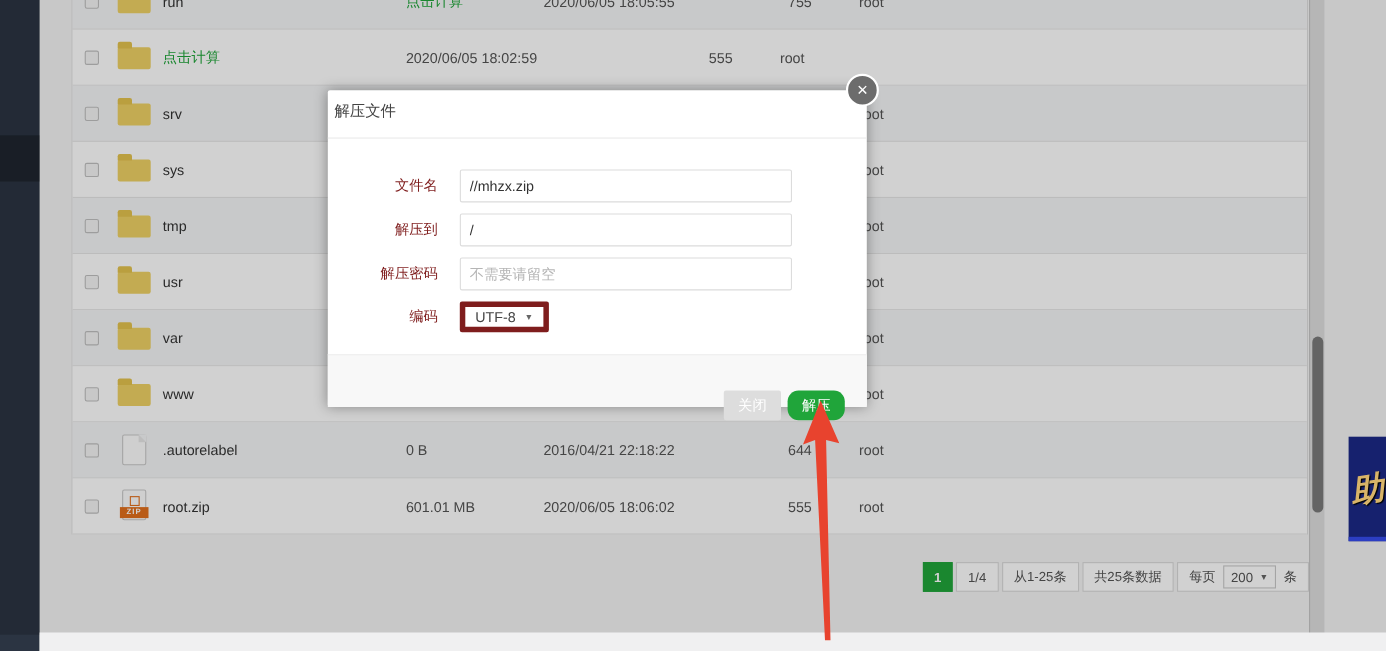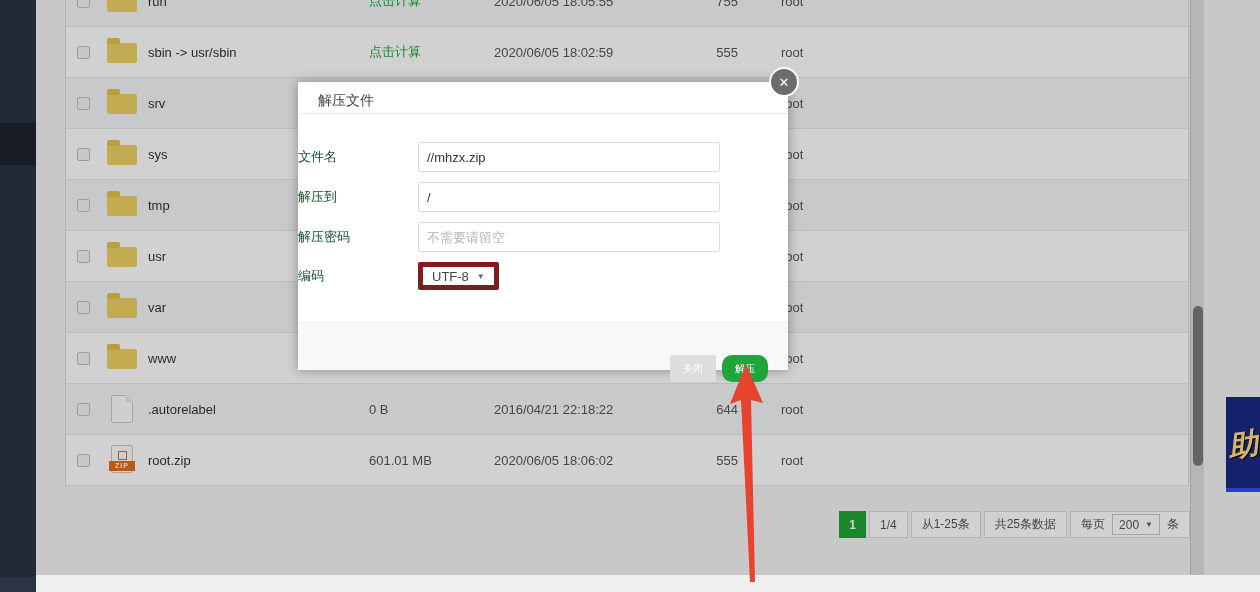--- a/index.html
+++ b/index.html
@@ -63,37 +63,37 @@
   
   .ad-float { position:absolute; left:1226px; top:397px; width:34px; height:95px; background:#16216e;
     border-bottom:4px solid #2c3ec2; z-index:40; overflow:hidden; }
   .ad-float .glyph { position:absolute; left:2px; top:28px; font-size:30px; font-weight:bold; font-style:italic;
     color:#d8b468; font-family:"DejaVu Serif","Liberation Serif",serif; transform:rotate(-8deg);
     text-shadow:1px 1px 1px #000; }
 
   
   .modal { position:absolute; left:298px; top:82px; width:490px; height:288px; background:#fff;
     border-radius:2px; box-shadow:0 0 12px rgba(0,0,0,0.35); z-index:60; }
-  .modal-header { height:32px; line-height:36px; padding-left:20px; font-size:14px; color:#444;
+  .modal-header { height:44px; line-height:36px; padding-left:6px; font-size:14px; color:#444;
     border-bottom:1px solid #eaeaea; }
   .modal-close { position:absolute; right:-11px; top:-15px; width:30px; height:30px; border-radius:50%;
     background:#6c6c6c; border:2px solid #fff; color:#fff; font-size:13px; font-weight:bold;
     display:flex; align-items:center; justify-content:center; cursor:pointer; }
   .modal-body { padding-top:28px; }
   .form-row { display:flex; align-items:center; margin-bottom:10px; }
-  .form-label { width:100px; margin-right:20px; font-size:13px; color:#14532d; }
+  .form-label { width:100px; text-align:right; margin-right:20px; font-size:13px; color:#7f1d1d; }
   .form-input { width:302px; height:30px; border:1px solid #dcdcdc; border-radius:2px; padding:0 8px;
     font-size:13px; color:#333; font-family:inherit; outline:none; background:#fff; }
   .form-input::placeholder { color:#b5b5b5; }
   .enc-select { display:inline-flex; align-items:center; gap:8px; height:28px; border:5px solid #7f1d1d;
     border-radius:2px; padding:0 9px; font-size:13px; color:#444; background:#fff; cursor:pointer; }
   .modal-footer { position:absolute; left:0; bottom:0; width:100%; height:48px; background:#f8f8f8;
     border-top:1px solid #eeeeee; display:flex; align-items:center; justify-content:flex-end;
     gap:6px; padding-right:20px; }
-  .btn { height:27px; padding:0 13px; border:none; border-radius:2px; font-size:10px; color:#fff;
+  .btn { height:27px; padding:0 13px; border:none; border-radius:2px; font-size:13px; color:#fff;
     cursor:pointer; font-family:inherit;margin-top:44px; }
   .btn-close { background:#dddddd; }
   .btn-extract { background:#20a53a;border-radius:10px; }
 
   
   .red-arrow { position:absolute; left:718px; top:360px; z-index:100; }
 </style>
 </head>
 <body>
 
@@ -113,21 +113,20 @@
         <span class="cell-size link">点击计算</span>
         <span class="cell-date">2020/06/05 18:05:55</span>
         <span class="cell-perm">755</span>
         <span class="cell-owner">root</span>
       </div>
       <div class="row">
         <span class="cb"></span>
         <span class="iconwrap">
           <span class="icon-folder"></span>
         </span>
-        <span class="cell-name">sbin -&gt; usr/sbin</span>
         <span class="cell-size link">点击计算</span>
         <span class="cell-date">2020/06/05 18:02:59</span>
         <span class="cell-perm">555</span>
         <span class="cell-owner">root</span>
       </div>
       <div class="row">
         <span class="cb"></span>
         <span class="iconwrap">
           <span class="icon-folder"></span>
         </span>

